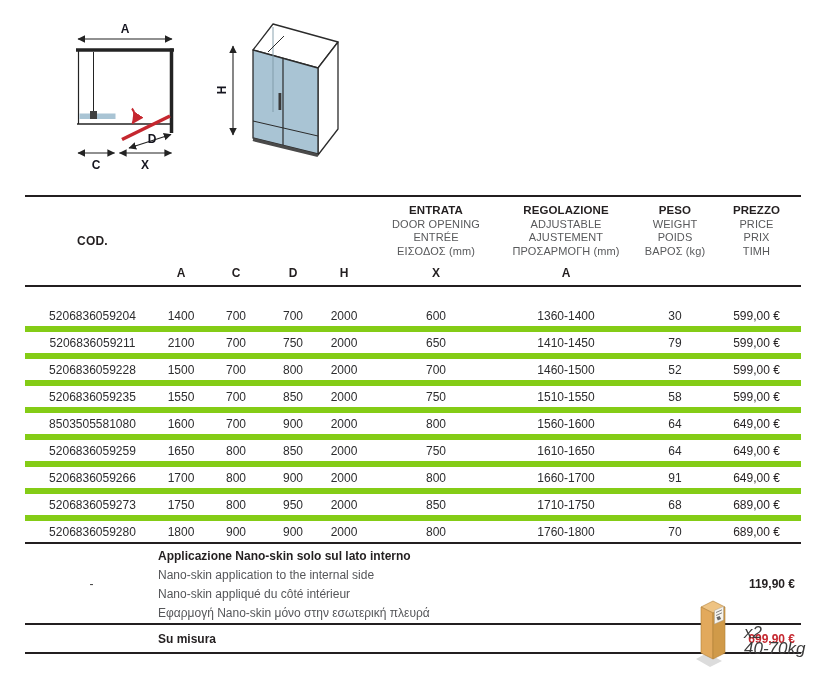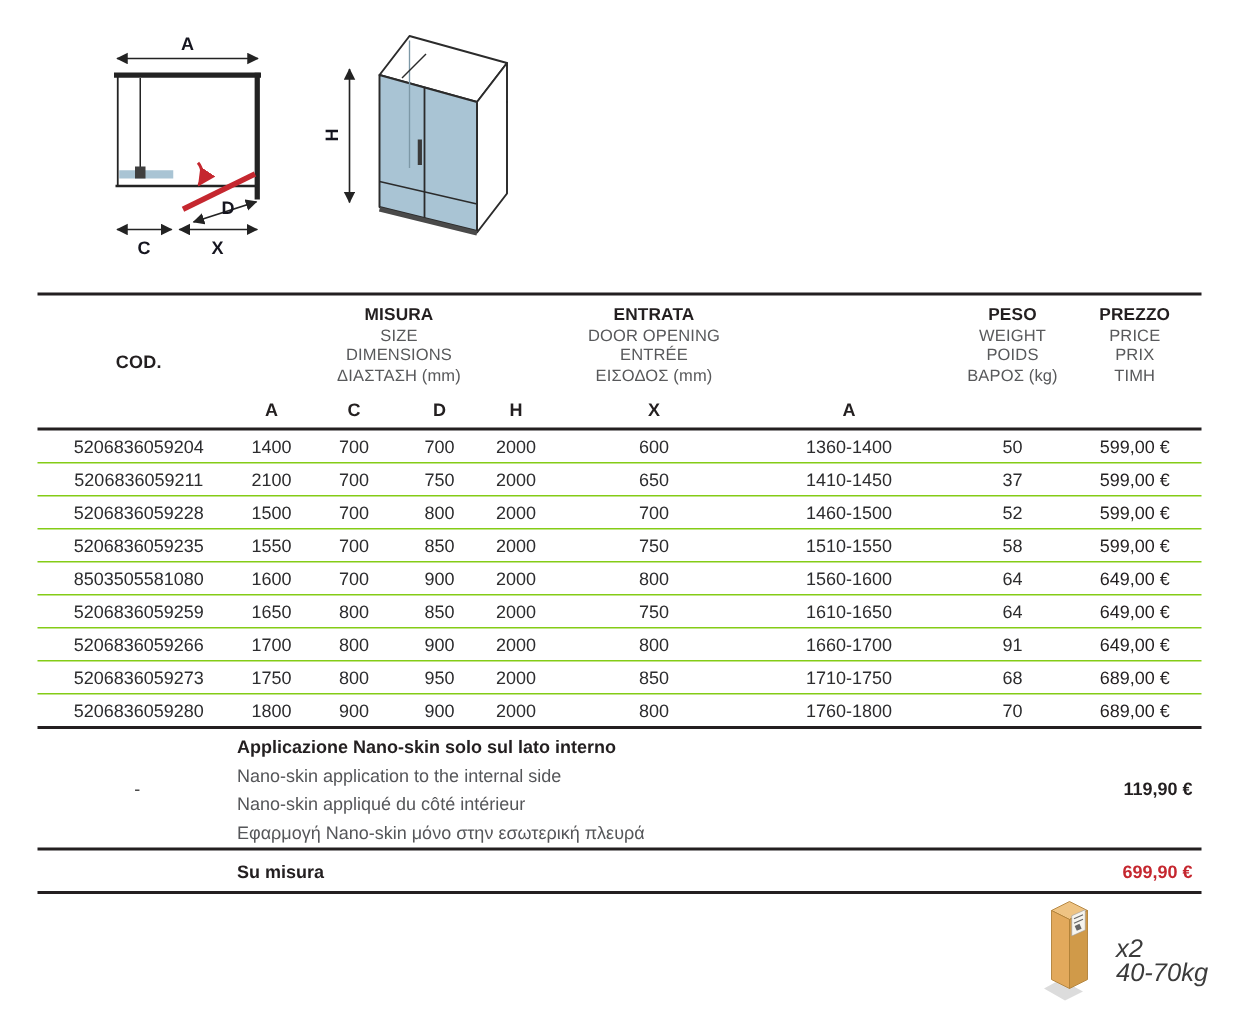--- a/index.html
+++ b/index.html
@@ -16,24 +16,24 @@
   .cod-h{display:flex;align-items:center;justify-content:center;font-weight:bold;font-size:12px;letter-spacing:.2px;}
   .hgroup{display:flex;flex-direction:column;padding-top:7px;}
   .hlines span{display:block;text-align:center;font-size:11px;line-height:13.6px;color:#58595b;letter-spacing:.1px;}
   .hlines .h1{font-weight:bold;color:#231f20;font-size:11.5px;}
   .subrow{margin-top:auto;display:grid;height:24px;align-items:center;}
   .subrow span{text-align:center;font-weight:bold;font-size:12px;}
   .g-misura .subrow{grid-template-columns:42px 68px 46px 56px;}
   .g-prezzo .hlines span{text-align:center;padding-right:6px;}
 
   .trow{display:grid;grid-template-columns:135px 42px 68px 46px 56px 128px 132px 86px 83px;height:21px;align-items:center;font-size:12px;color:#2c2c2e;}
-  .trow + .trow{border-top:1px solid #84cc16;}
+  .trow + .trow{border-top:6px solid #84cc16;}
   .trow span{text-align:center;}
   .trow .price{text-align:center;padding-right:6px;font-weight:normal;color:#231f20;}
-  .tbody{border-bottom:2px solid #231f20;}
+  .tbody{border-bottom:2px solid #231f20;margin-top:18px;}
 
   .nano{display:flex;height:79px;border-bottom:2px solid #231f20;font-size:12px;}
   .nano .dash{width:133px;display:flex;align-items:center;justify-content:center;color:#3c3c3c;}
   .nano .ntext{flex:1;padding-top:3px;line-height:19px;color:#555659;}
   .nano .ntext span{display:block;}
   .nano .ntext .n1{font-weight:bold;color:#231f20;}
   .nano .nprice{width:130px;display:flex;align-items:center;justify-content:flex-end;padding-right:6px;font-weight:bold;color:#231f20;}
 
   .sumisura{display:flex;align-items:center;height:27px;border-bottom:2px solid #231f20;font-size:12px;gap:42px;}
   .sumisura .sm-lead{padding-left:133px;font-weight:bold;color:#231f20;}
@@ -96,26 +96,20 @@
   </g>
 </svg>
 
 
 <div id="spec-table">
 
   <div class="thead">
     <div class="cod-h">COD.</div>
 
     <div class="hgroup g-misura">
-      <div class="hlines">
-        <span class="h1">MISURA</span>
-        <span>SIZE</span>
-        <span>DIMENSIONS</span>
-        <span>ΔΙΑΣΤΑΣΗ (mm)</span>
-      </div>
       <div class="subrow">
         <span>A</span>
         <span>C</span>
         <span>D</span>
         <span>H</span>
       </div>
     </div>
 
     <div class="hgroup g-entrata">
       <div class="hlines">
@@ -123,20 +117,26 @@
         <span>DOOR OPENING</span>
         <span>ENTRÉE</span>
         <span>ΕΙΣΟΔΟΣ (mm)</span>
       </div>
       <div class="subrow" style="grid-template-columns:1fr;">
         <span>X</span>
       </div>
     </div>
 
     <div class="hgroup g-regolazione">
+      <div class="hlines">
+        <span class="h1">REGOLAZIONE</span>
+        <span>ADJUSTABLE</span>
+        <span>AJUSTEMENT</span>
+        <span>ΠΡΟΣΑΡΜΟΓΗ (mm)</span>
+      </div>
       <div class="subrow" style="grid-template-columns:1fr;">
         <span>A</span>
       </div>
     </div>
 
     <div class="hgroup g-peso">
       <div class="hlines">
         <span class="h1">PESO</span>
         <span>WEIGHT</span>
         <span>POIDS</span>
@@ -156,32 +156,32 @@
 
   <div class="tbody">
     <div class="trow">
       <span>5206836059204</span>
         <span>1400</span>
         <span>700</span>
         <span>700</span>
         <span>2000</span>
         <span>600</span>
         <span>1360-1400</span>
-        <span>50</span>
+        <span>30</span>
         <span class="price">599,00 €</span>
     </div>
     <div class="trow">
       <span>5206836059211</span>
         <span>2100</span>
         <span>700</span>
         <span>750</span>
         <span>2000</span>
         <span>650</span>
         <span>1410-1450</span>
-        <span>37</span>
+        <span>79</span>
         <span class="price">599,00 €</span>
     </div>
     <div class="trow">
       <span>5206836059228</span>
         <span>1500</span>
         <span>700</span>
         <span>800</span>
         <span>2000</span>
         <span>700</span>
         <span>1460-1500</span>

